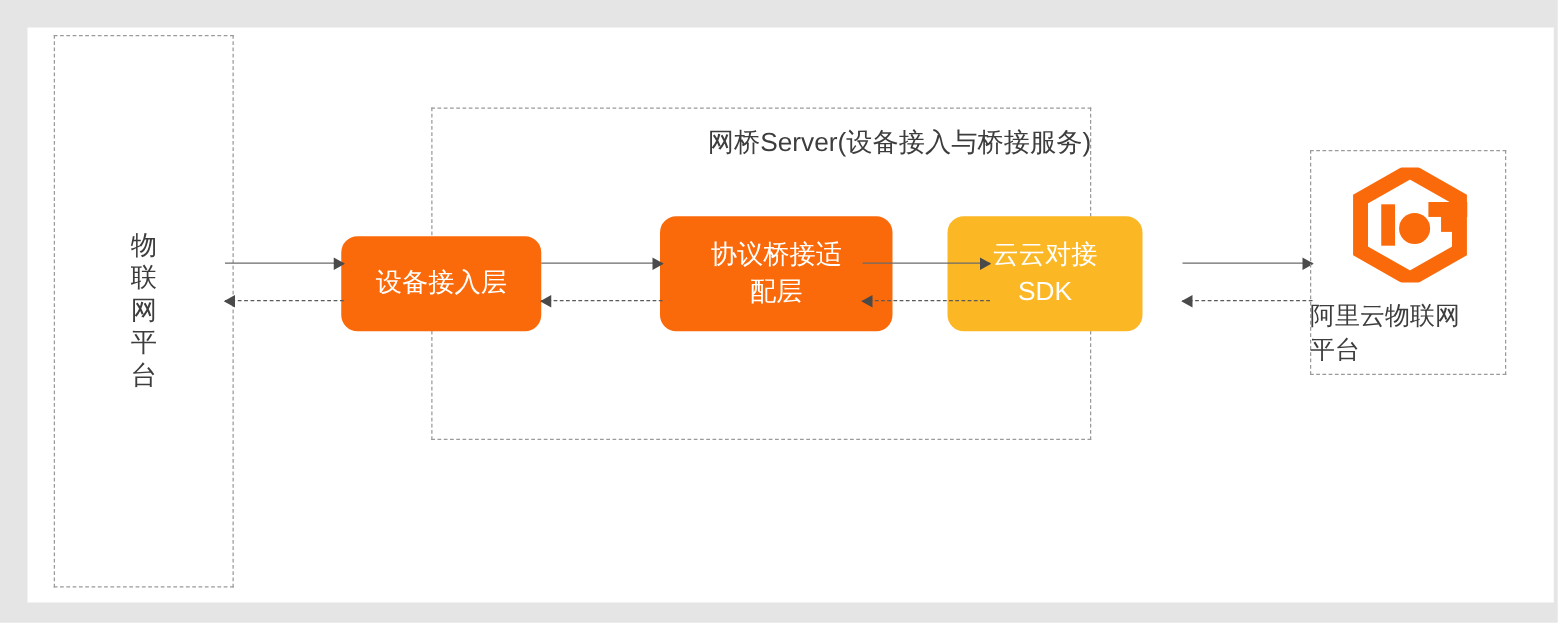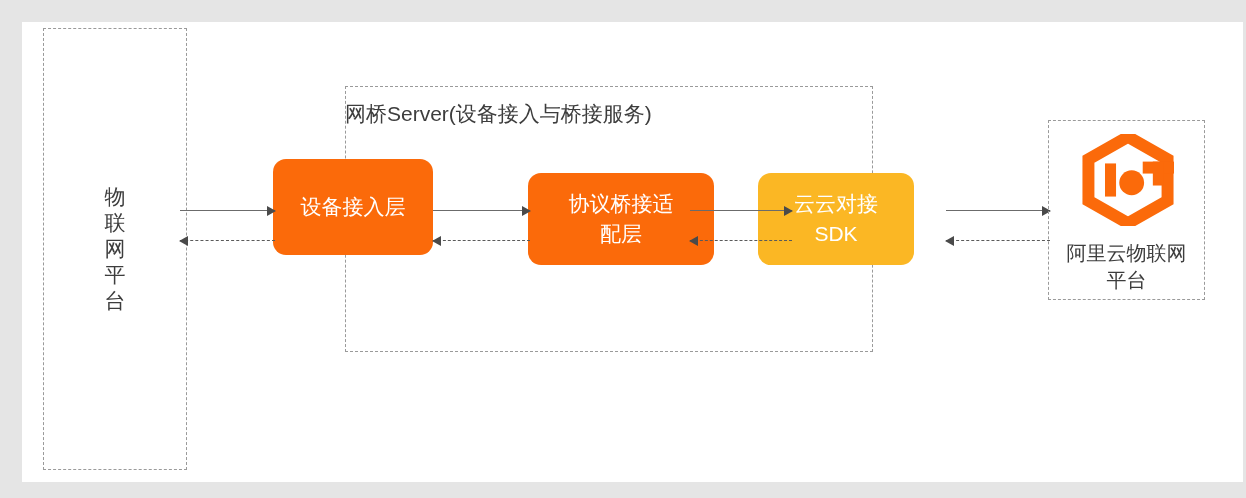--- a/index.html
+++ b/index.html
@@ -68,21 +68,21 @@
     color: #3d3d3d;
     letter-spacing: 0;
   }
 
   
   #bridge-server-title {
     position: absolute;
     left: 323px;
     top: 78px;
     width: 528px;
-    text-align: left;
+    text-align: right;
     font-size: 21px;
     color: #3d3d3d;
     white-space: nowrap;
   }
 
   
   .proc-box {
     position: absolute;
     border-radius: 13px;
     display: flex;
@@ -90,23 +90,23 @@
     justify-content: center;
     text-align: center;
     color: #ffffff;
     font-size: 21px;
     line-height: 30px;
     box-sizing: border-box;
     padding: 4px 10px;
   }
   #box-device-access {
     left: 251px;
-    top: 137px;
+    top: 167px;
     width: 160px;
-    height: 96px;
+    height: 76px;
     align-items: center;
   }
   #box-protocol-adapter {
     left: 506px;
     top: 151px;
     width: 186px;
     height: 92px;
   }
   #box-cloud-sdk {
     left: 736px;
@@ -168,21 +168,20 @@
     left: 1060px;
     top: 112px;
     width: 92px;
     height: 92px;
   }
   #aliyun-iot-label {
     position: absolute;
     left: 1026px;
     top: 218px;
     width: 157px;
-    text-align: center;
     font-size: 20px;
     line-height: 27px;
     color: #3d3d3d;
   }
 </style>
 </head>
 <body>
 
 <div id="canvas">
 

